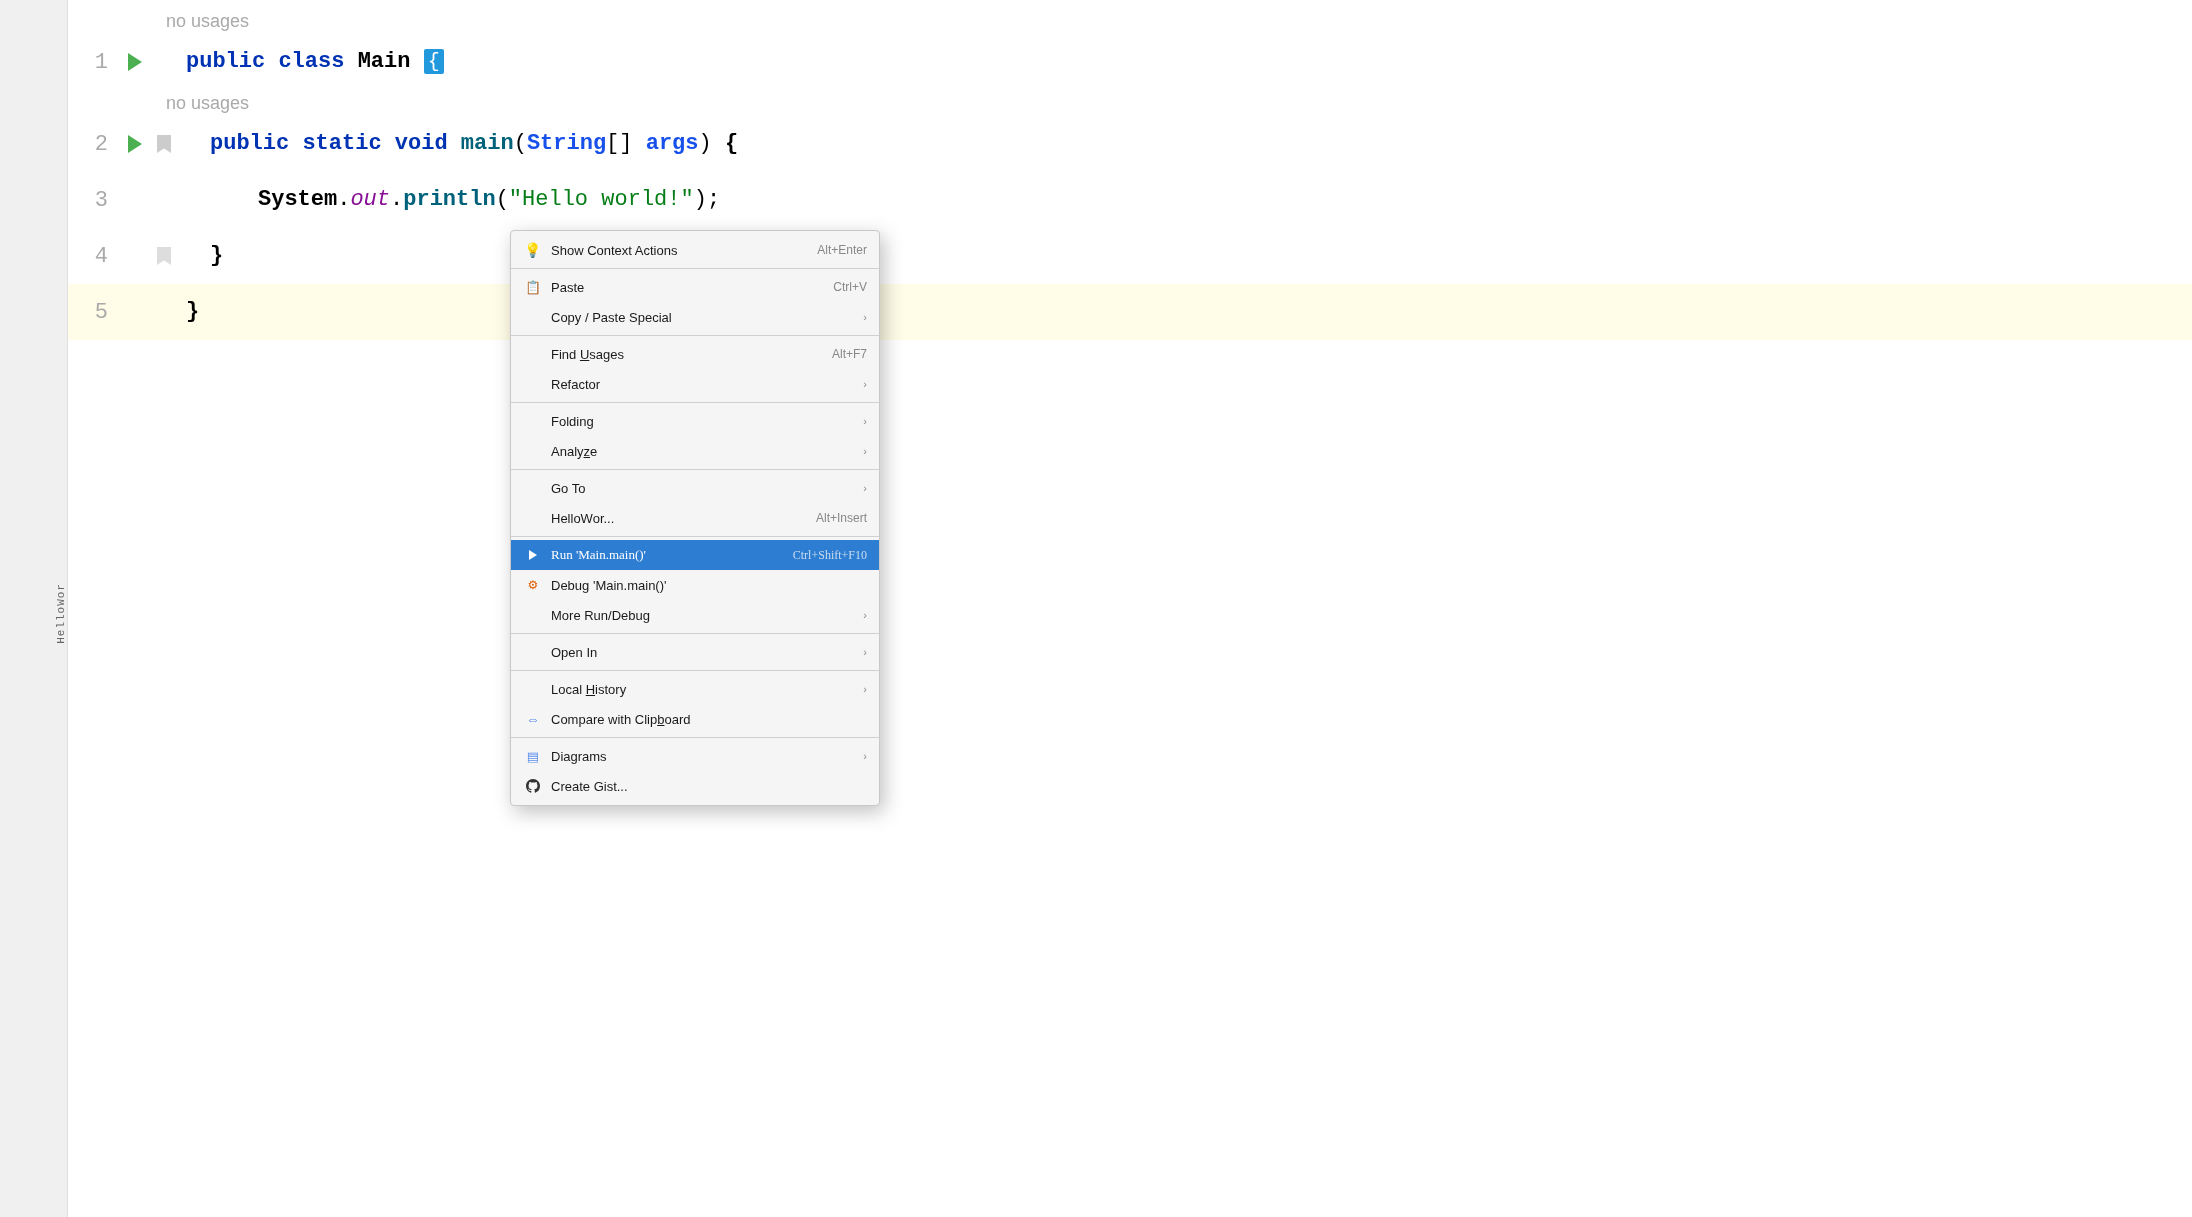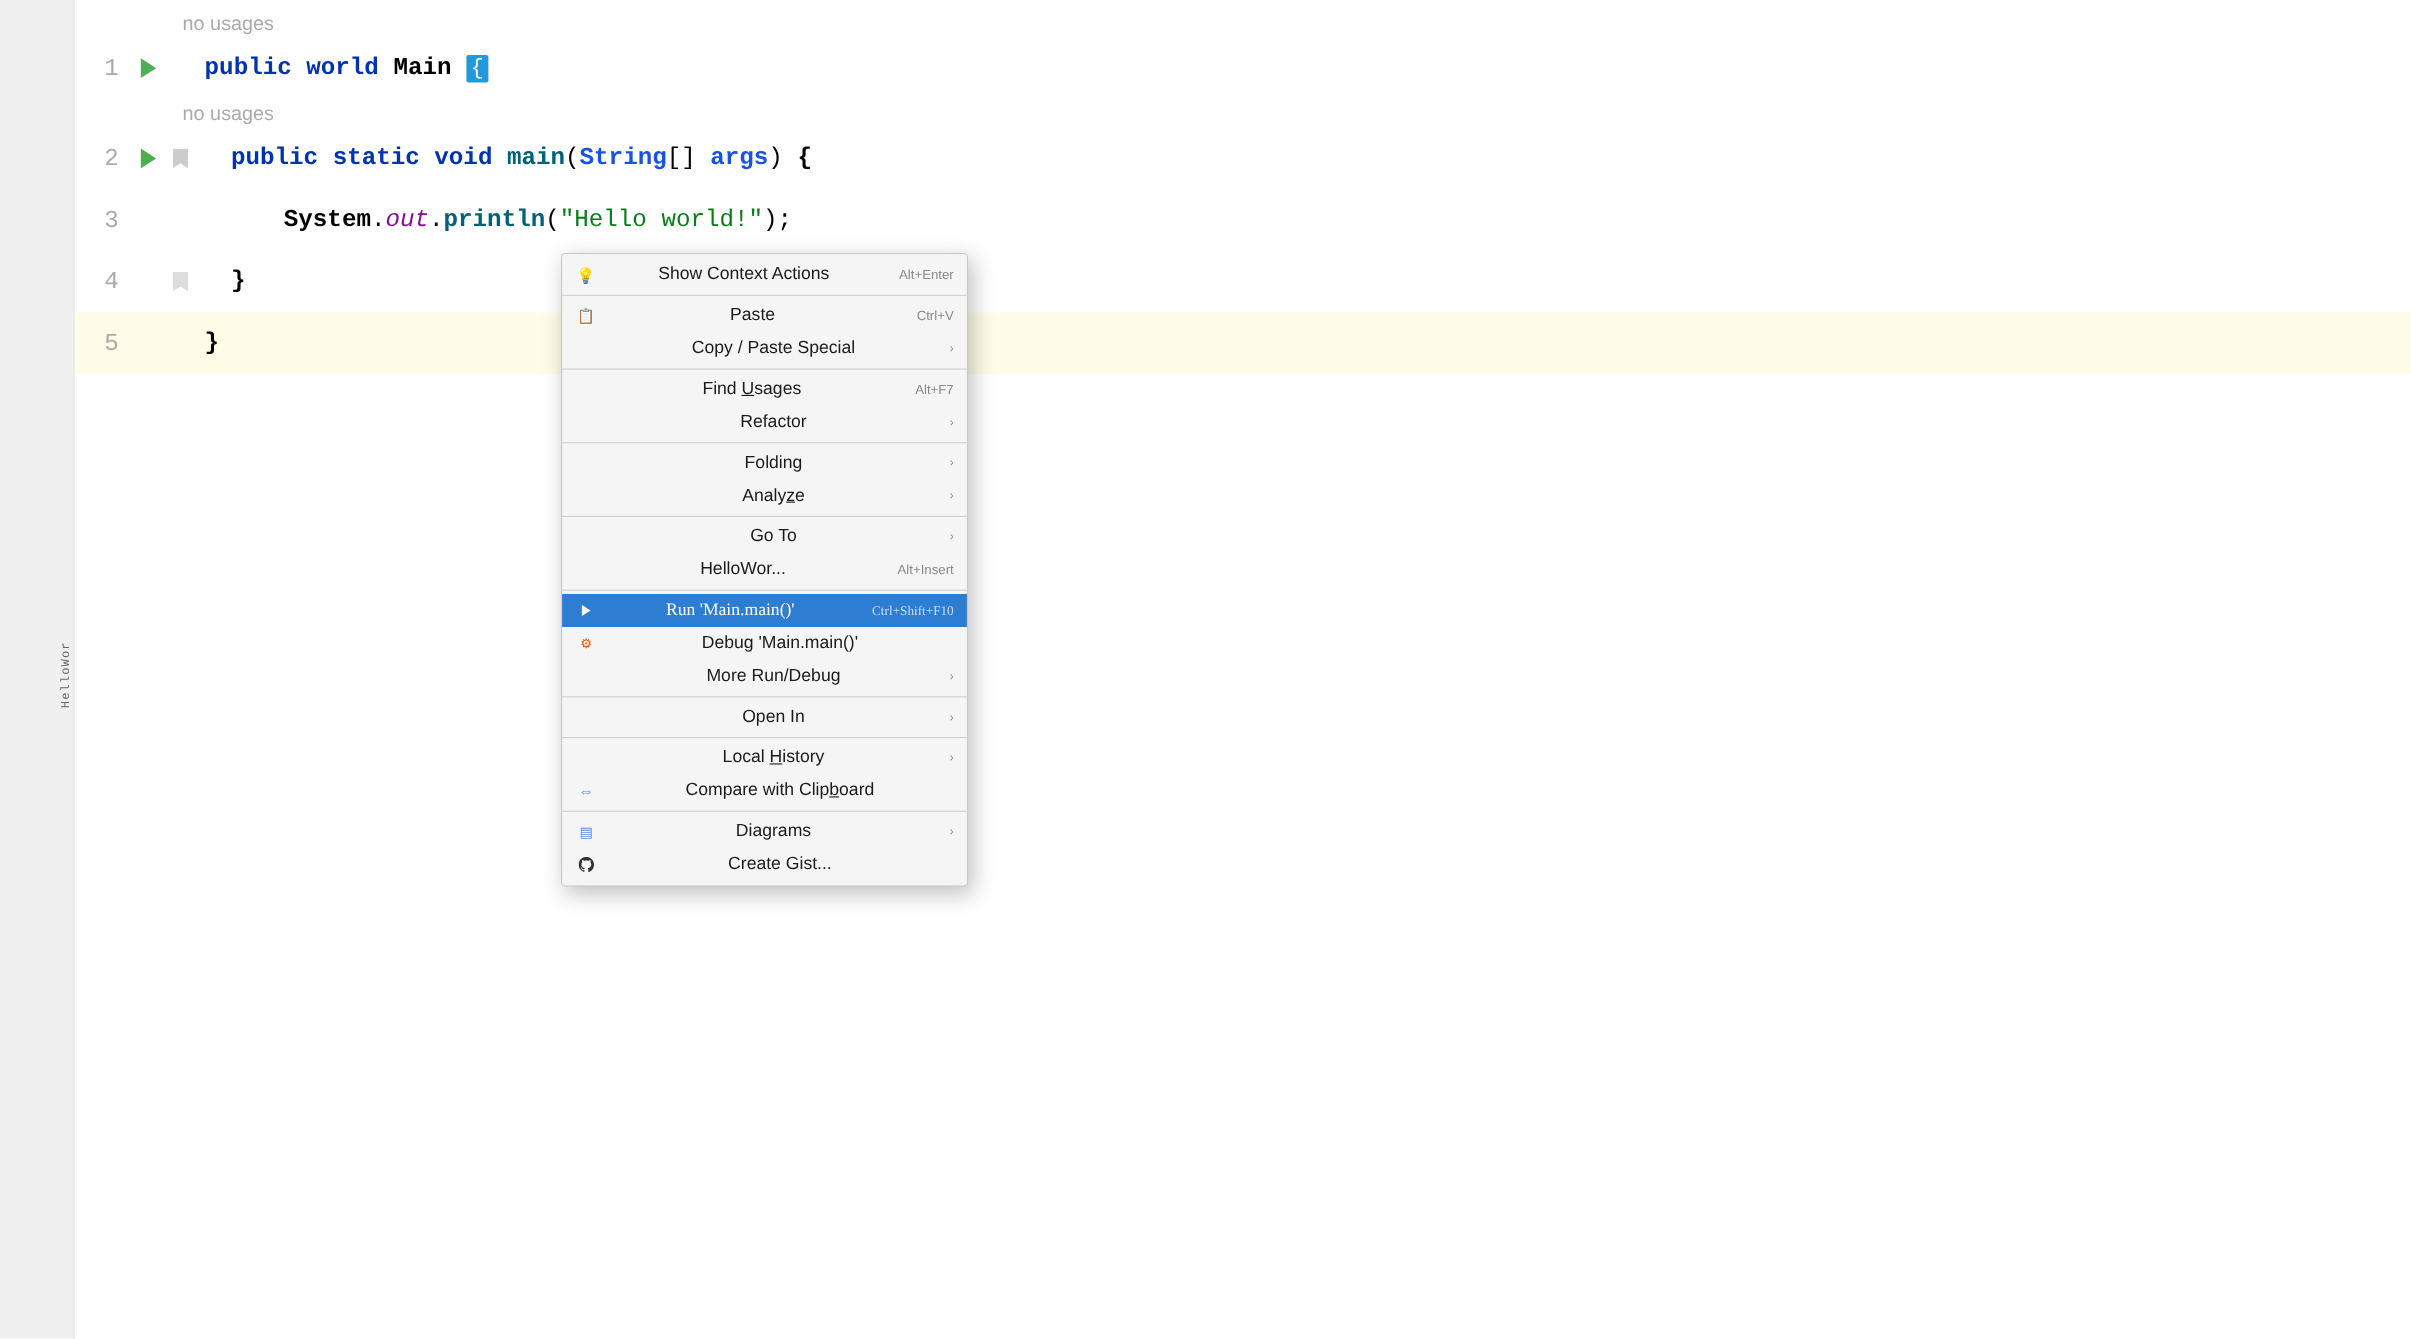--- a/index.html
+++ b/index.html
@@ -166,22 +166,21 @@
     }
 
     .menu-item.highlighted {
       background: #2d7dd2;
       color: #ffffff;
       font-family: Liberation Serif, serif;
     }
 
     .menu-item-label {
       flex: 1;
-      font-size: 16px;
-      text-align: center;
+      font-size: 13px;
     }
 
     .menu-item-shortcut {
       font-size: 12px;
       color: #888;
       margin-left: 16px;
     }
 
     .menu-item.highlighted .menu-item-shortcut {
       color: #cde;
@@ -252,21 +251,21 @@
       <span class="hint-text">no usages</span>
     </div>
 
     <div class="code-line">
       <div class="line-number">1</div>
       <div class="run-gutter">
         <div class="run-arrow"></div>
       </div>
       <div class="bookmark-icon"></div>
       <div class="code-content">
-        <span class="kw-public">public</span> <span class="kw-class">world</span> <span class="kw-classname">Main</span> <span class="kw-bracket-teal">{</span>
+        <span class="kw-public">public</span> <span class="kw-class">class</span> <span class="kw-classname">Main</span> <span class="kw-bracket-teal">{</span>
       </div>
     </div>
 
     <div style="padding-left: 90px; height: 26px; display:flex; align-items:center;">
       <span class="hint-text">no usages</span>
     </div>
 
     <div class="code-line">
       <div class="line-number">2</div>
       <div class="run-gutter">

